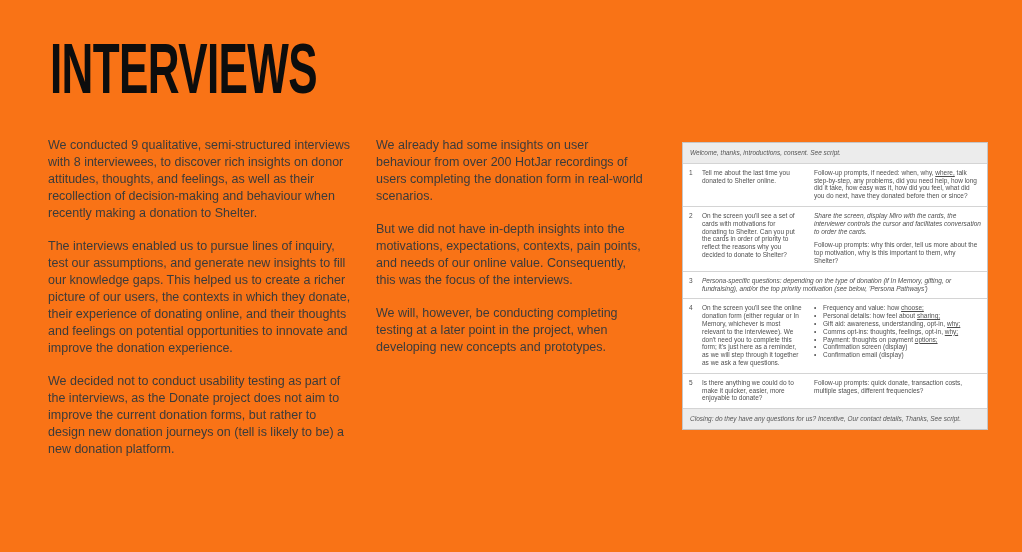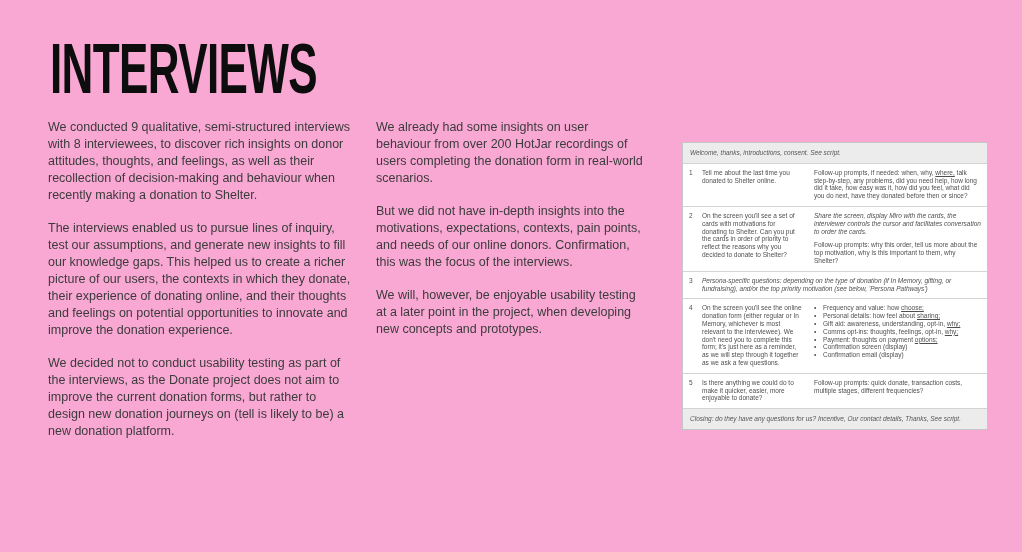--- a/index.html
+++ b/index.html
@@ -1,27 +1,27 @@
 <!DOCTYPE html>
 <html><head>
 <meta charset="utf-8">
 <style>
   * { margin:0; padding:0; box-sizing:border-box; }
   html,body { background:#e8e8e8; }
   .slide {
-    position:relative; width:1022px; height:552px; background:#f9a8d4;
+    position:relative; width:1022px; height:552px; background:#f97316;
     font-family:"Liberation Sans", sans-serif; overflow:hidden;
   }
   .title {
     position:absolute; left:50px; top:38px;
     font-size:71px; line-height:62px; font-weight:bold; color:#0d0d0d;
     letter-spacing:-1px; transform:scaleX(0.62); transform-origin:left center;
     white-space:nowrap;
   }
-  .col { position:absolute; top:119px; color:#3b3b3b; font-size:12.5px; line-height:17px; }
+  .col { position:absolute; top:137px; color:#3b3b3b; font-size:12.5px; line-height:17px; }
   .col-left { left:48px;  width:308px; }
   .col-mid  { left:376px; width:270px; }
   .col p + p { margin-top:16px; }
 
   
   .script-table {
     position:absolute; left:682px; top:142px; width:306px;
     border:1px solid #c6c6c6; background:#fff;
     font-size:6.5px; line-height:1.2; color:#4f4f4f;
   }
@@ -48,22 +48,22 @@
 <div class="slide">
   <h1 class="title">INTERVIEWS</h1>
 
   <div class="col col-left">
       <p>We conducted 9 qualitative, semi-structured interviews with 8 interviewees, to discover rich insights on donor attitudes, thoughts, and feelings, as well as their recollection of decision-making and behaviour when recently making a donation to Shelter.</p>
       <p>The interviews enabled us to pursue lines of inquiry, test our assumptions, and generate new insights to fill our knowledge gaps. This helped us to create a richer picture of our users, the contexts in which they donate, their experience of donating online, and their thoughts and feelings on potential opportunities to innovate and improve the donation experience.</p>
       <p>We decided not to conduct usability testing as part of the interviews, as the Donate project does not aim to improve the current donation forms, but rather to design new donation journeys on (tell is likely to be) a new donation platform.</p>
     </div>
   <div class="col col-mid">
       <p>We already had some insights on user behaviour from over 200 HotJar recordings of users completing the donation form in real-world scenarios.</p>
-      <p>But we did not have in-depth insights into the motivations, expectations, contexts, pain points, and needs of our online donors. Confirmation, this was the focus of the interviews.</p>
-      <p>We will, however, be enjoyable usability testing at a later point in the project, when developing new concepts and prototypes.</p>
+      <p>But we did not have in-depth insights into the motivations, expectations, contexts, pain points, and needs of our online value. Consequently, this was the focus of the interviews.</p>
+      <p>We will, however, be conducting completing testing at a later point in the project, when developing new concepts and prototypes.</p>
     </div>
 
   <div class="script-table">
     <div class="tbl-cap">Welcome, thanks, introductions, consent. See script.</div>
     <div id="tbl-rows">
         <div class="t-row">
           <span class="t-num">1</span>
           <div class="t-q">Tell me about the last time you donated to Shelter online.</div>
           <div class="t-notes">
             <p><span>Follow-up prompts, if needed: when, why, </span><span class="uline">where,</span><span> talk step-by-step, any problems, did you need help, how long did it take, how easy was it, how did you feel, what did you do next, have they donated before then or since?</span></p>

